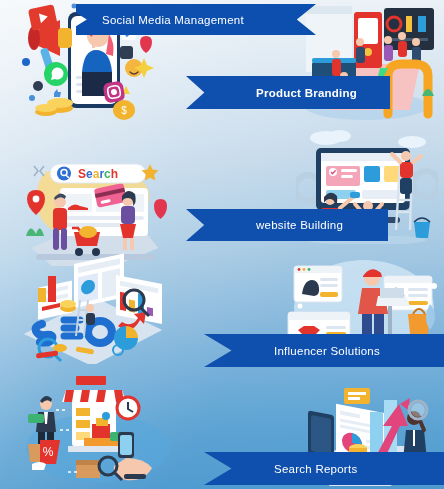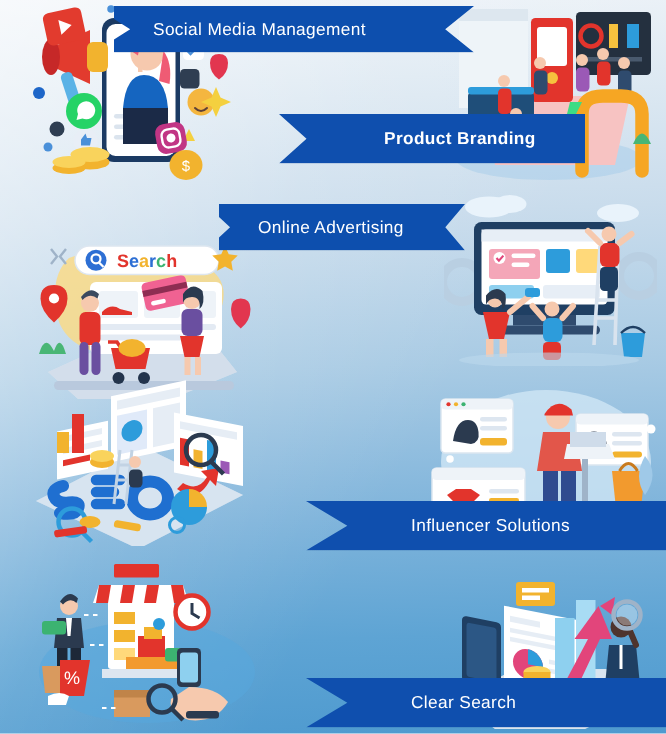--- a/index.html
+++ b/index.html
@@ -293,24 +293,24 @@
       <rect x="28" y="100" width="5" height="12" fill="#f6c9ae"></rect>
       <rect x="37" y="100" width="5" height="12" fill="#f6c9ae"></rect>
 
       <path d="M118 96 h16 l-2 16 h-12z" fill="#2d9cdb"></path>
       <path d="M118 96 q8-8 16 0" stroke="#1f3f63" stroke-width="1.6" fill="none"></path>
 
       <ellipse cx="70" cy="114" rx="60" ry="5" fill="#bcd8ec" opacity=".6"></ellipse>
     </svg>
   </div>
 
-  <div class="banner b-left notch-right" style="left:146px;top:136px;width:138px;height:31px;">
-    <span class="lbl">Online Advertising</span>
-  </div>
-
+
+  <div class="banner b-right2" style="left:186px;top:209px;width:132px;height:32px;">
+    <span class="lbl">website Building</span>
+  </div>
 
   <div class="art" style="left:18px;top:252px;width:152px;height:118px;">
     <svg width="152" height="118" viewBox="0 0 152 118">
 
       <path d="M6 82 l66-34 h10 l62 30 -66 34 h-8z" fill="#e3ecf5"></path>
       <path d="M6 82 l66-34 h10 l62 30 -66 34 h-8z" fill="#ccdcec" opacity=".5"></path>
 
       <g transform="skewY(-12)">
         <rect x="56" y="24" width="50" height="44" fill="#ffffff"></rect>
         <rect x="60" y="28" width="42" height="6" fill="#e6edf5"></rect>
@@ -539,16 +539,16 @@
       <rect x="110" y="74" width="8" height="18" fill="#16293f"></rect>
       <rect x="120" y="74" width="8" height="18" fill="#16293f"></rect>
 
       <rect x="96" y="86" width="22" height="4" rx="2" fill="#2b3a4f"></rect>
       <ellipse cx="70" cy="88" rx="10" ry="3" fill="#d6e3ef"></ellipse>
     </svg>
   </div>
 
 
   <div class="banner b-right2 tip" style="left:204px;top:452px;width:236px;height:33px;">
-    <span class="lbl">Clear Search</span>
+    <span class="lbl">Search Reports</span>
   </div>
 
 </div>
 
 </body></html>

